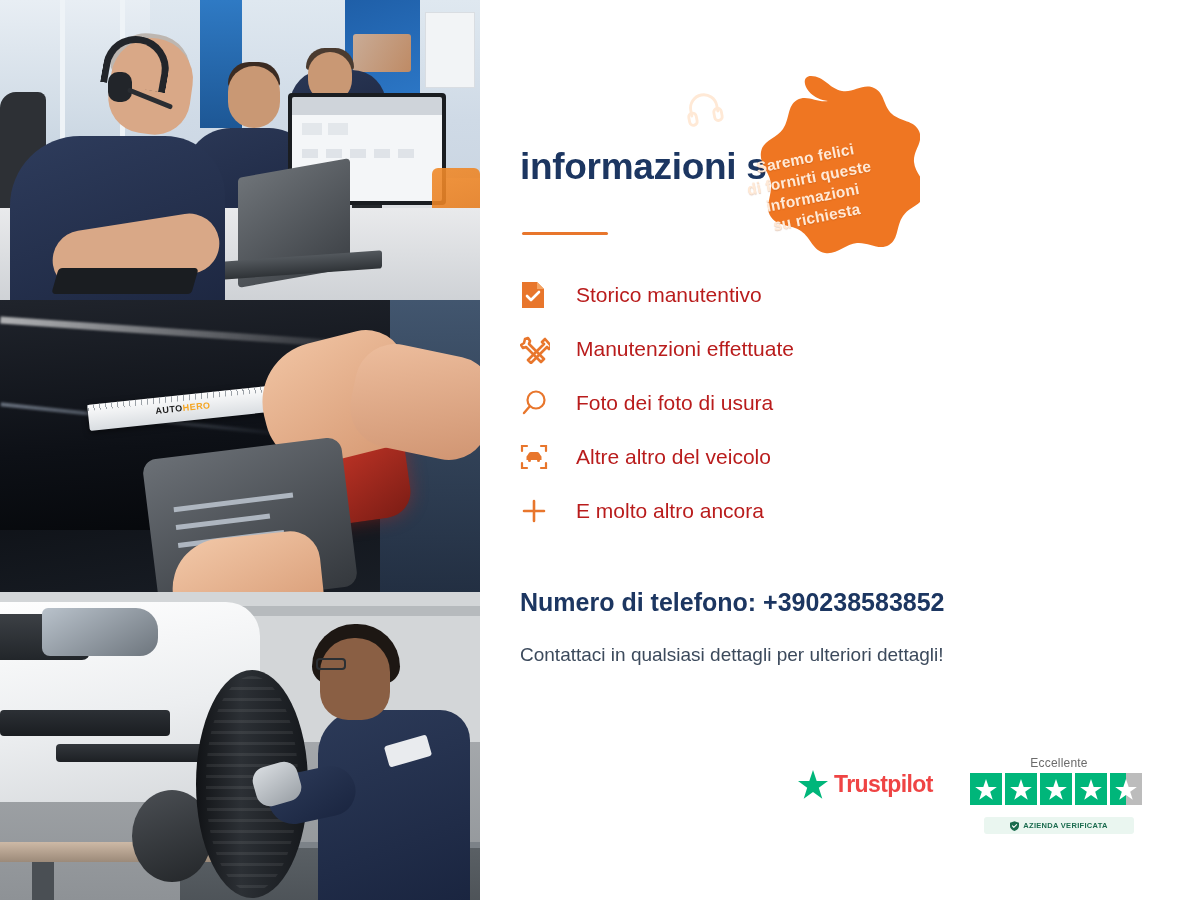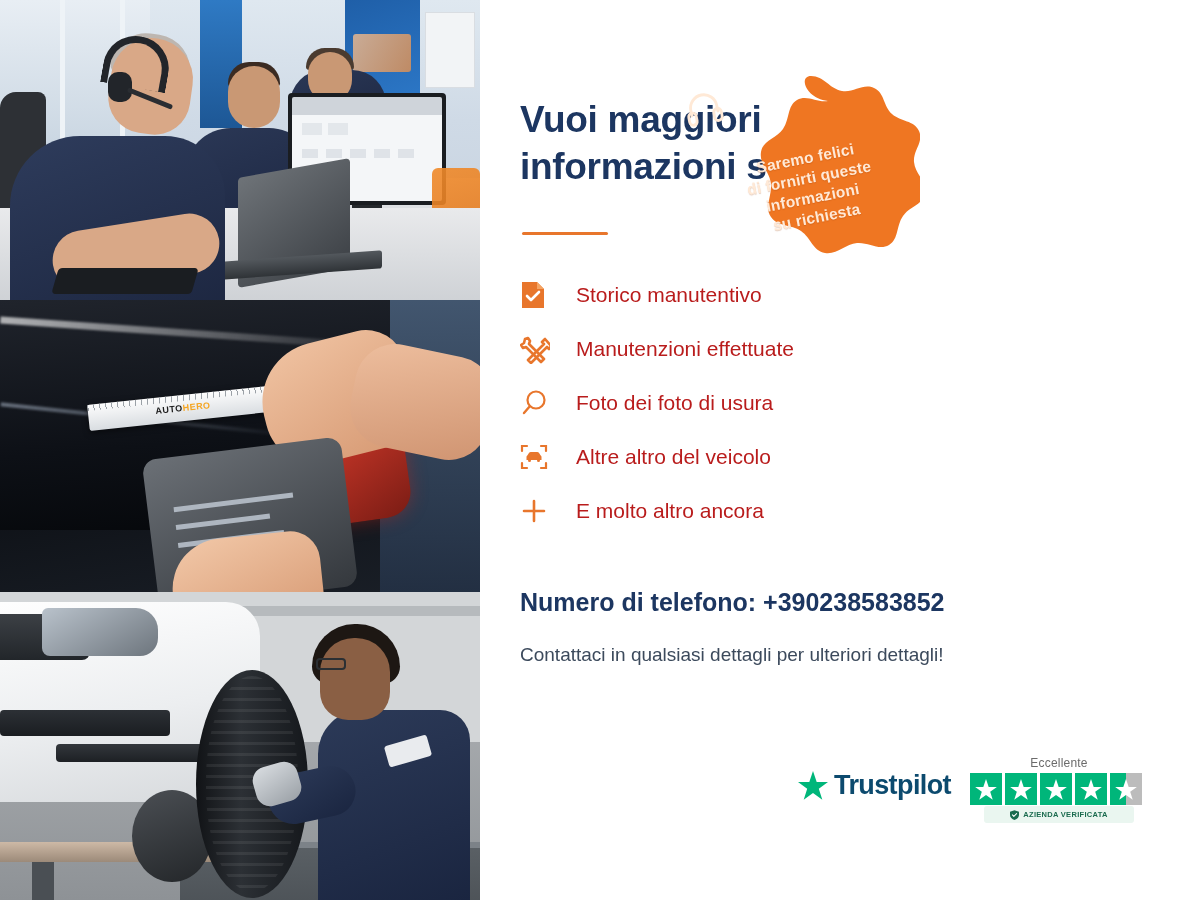--- a/index.html
+++ b/index.html
@@ -194,27 +194,27 @@
   .feat .lbl { font-size:21px; color:#b91c1c; }
 
   
   .phone-line { position:absolute; left:40px; top:588px; font-size:25px; font-weight:bold; color:#1c3661;}
   .contact { position:absolute; left:40px; top:640px; width:620px;
       font-size:19px; line-height:1.55; color:#3c4a5c; }
 
   
   .tp { position:absolute; left:318px; top:748px; width:350px; height:96px; }
   .tp-logo { position:absolute; left:0; top:22px; display:flex; align-items:center; gap:6px; }
-  .tp-logo .tpname { font-size:27px; font-weight:bold; color:#0c4a6e; letter-spacing:-.6px; }
+  .tp-logo .tpname { font-size:23px; font-weight:bold; color:#ef4444; letter-spacing:-.6px; }
   .tp-right { position:absolute; left:172px; top:8px; width:178px; }
   .tp-exc { font-size:12px; color:#6b6b6b; text-align:center; letter-spacing:.2px; margin-bottom:3px;}
   .stars { display:flex; gap:3px; }
   .star { width:32px; height:32px; background:#00b67a; display:flex; align-items:center; justify-content:center;}
   .star.half { background:linear-gradient(90deg,#00b67a 50%, #bcbcbc 50%); }
-  .verified { margin:1px auto 0; width:150px; height:17px; background:#eaf6f0; border-radius:3px;
+  .verified { margin:12px auto 0; width:150px; height:17px; background:#eaf6f0; border-radius:3px;
       display:flex; align-items:center; justify-content:center; gap:4px;}
   .verified .vtxt { font-size:7.5px; font-weight:bold; color:#1a6b4e; letter-spacing:.3px;}
 </style>
 </head>
 <body>
 
 <div class="page">
 
   <div class="photo-col">
 
@@ -297,21 +297,21 @@
         <div class="glasses"></div>
         <div class="mech-arm"></div>
         <div class="glove"></div>
       </div>
     </div>
   </div>
 
   <div class="content">
 
     <h1 class="headline">
-      <span>Vuoi maggiori</span><br>
+      <br>
       <span>informazioni su ?</span>
     </h1>
     <div class="rule"></div>
 
     <div class="burst">
       <svg viewBox="0 0 218 232">
         <path fill="#ef7622" d="M109 4c13 0 19 13 31 15 12 2 21-8 32-3 11 5 9 18 18 26 9 8 22 6 27 17 5 11-6 19-5 31
           1 12 13 19 11 31-2 12-15 13-22 23-7 10-4 23-14 29-10 6-20-3-32-2-12 1-20 12-32 10-12-2-14-15-24-22
           -10-7-23-4-30-14-7-10 1-21 0-33-1-12-12-20-10-32 2-12 15-13 22-23 7-10 4-23 14-29 10-6 20 3 31 1
           C104 27 96 4 109 4Z"></path>

